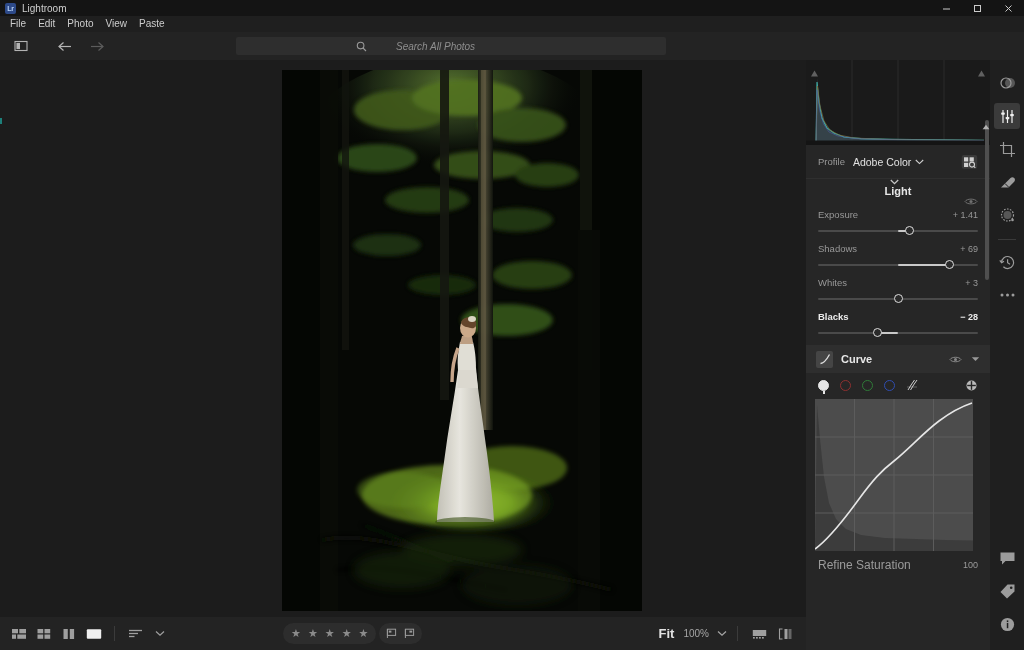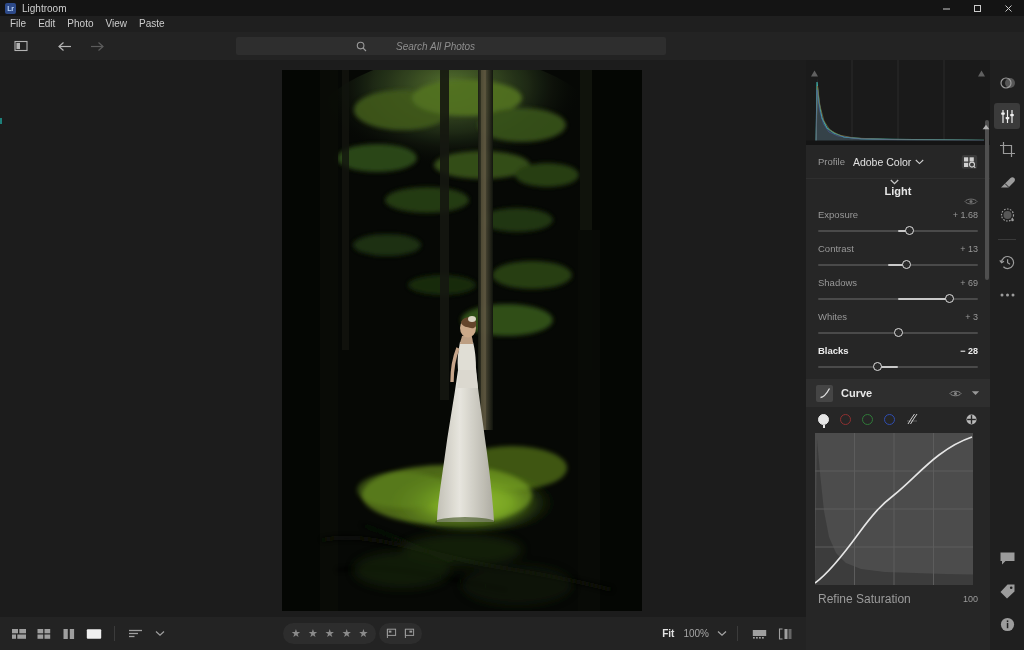--- a/index.html
+++ b/index.html
@@ -106,21 +106,21 @@
   .star { color: #8b8b8b; font-size: 11px; line-height: 11px; }
   .flag-pill { padding: 0 7px; gap: 7px; margin-left: 3px; }
   .paste-pill { padding: 0 0 0 11px; margin-left: 11px; }
   .paste-label { font-size: 10px; color: #d0d0d0; padding-right: 8px; }
   .paste-x {
     width: 24px; height: 21px; display: flex; align-items: center; justify-content: center;
     color: #cfcfcf; border-left: 1px solid #3a3a3a;
   }
   .bb-center { position: absolute; left: 283px; display: flex; align-items: center; }
   .bb-right { position: absolute; right: 10px; display: flex; align-items: center; gap: 4px; }
-  .fit-label { font-size: 10px; color: #e2e2e2; font-weight: bold; }
+  .fit-label { font-size: 13px; color: #e2e2e2; font-weight: bold; }
   .zoom-val { font-size: 10px; color: #a6a6a6; margin-left: 5px; }
   .zoom-chev { color: #a6a6a6; margin-left: 4px; display: flex; }
 
   
   .rightpanel {
     position: absolute; top: 60px; right: 34px; width: 184px; height: 590px;
     background: #262626; overflow: hidden;
   }
   .histogram {
     position: relative; width: 184px; height: 85px; background: #1a1a1a;
@@ -619,40 +619,29 @@
           <svg width="14" height="9" viewBox="0 0 14 9">
               <path d="M1 4.5 C3 1.3 11 1.3 13 4.5 C11 7.7 3 7.7 1 4.5 Z" fill="none" stroke="currentColor" stroke-width="1"></path>
               <circle cx="7" cy="4.5" r="1.6" fill="currentColor"></circle>
             </svg>
         </span>
       </div>
 
       <div class="slider-block">
         <div class="slider-top">
           <span class="sl-name">Exposure</span>
-          <span class="sl-val">+ 1.68</span>
+          <span class="sl-val">+ 1.41</span>
         </div>
         <div class="track">
           <div class="track-bg"></div>
           <div class="track-fill" style="left:50%;width:7%;"></div>
           <div class="knob" style="left:57%;"></div>
         </div>
       </div>
 
-      <div class="slider-block">
-        <div class="slider-top">
-          <span class="sl-name">Contrast</span>
-          <span class="sl-val">+ 13</span>
-        </div>
-        <div class="track">
-          <div class="track-bg"></div>
-          <div class="track-fill" style="left:44%;width:11%;"></div>
-          <div class="knob" style="left:55%;"></div>
-        </div>
-      </div>
 
 
       <div class="slider-block">
         <div class="slider-top">
           <span class="sl-name">Shadows</span>
           <span class="sl-val">+ 69</span>
         </div>
         <div class="track">
           <div class="track-bg"></div>
           <div class="track-fill" style="left:50%;width:32%;"></div>

